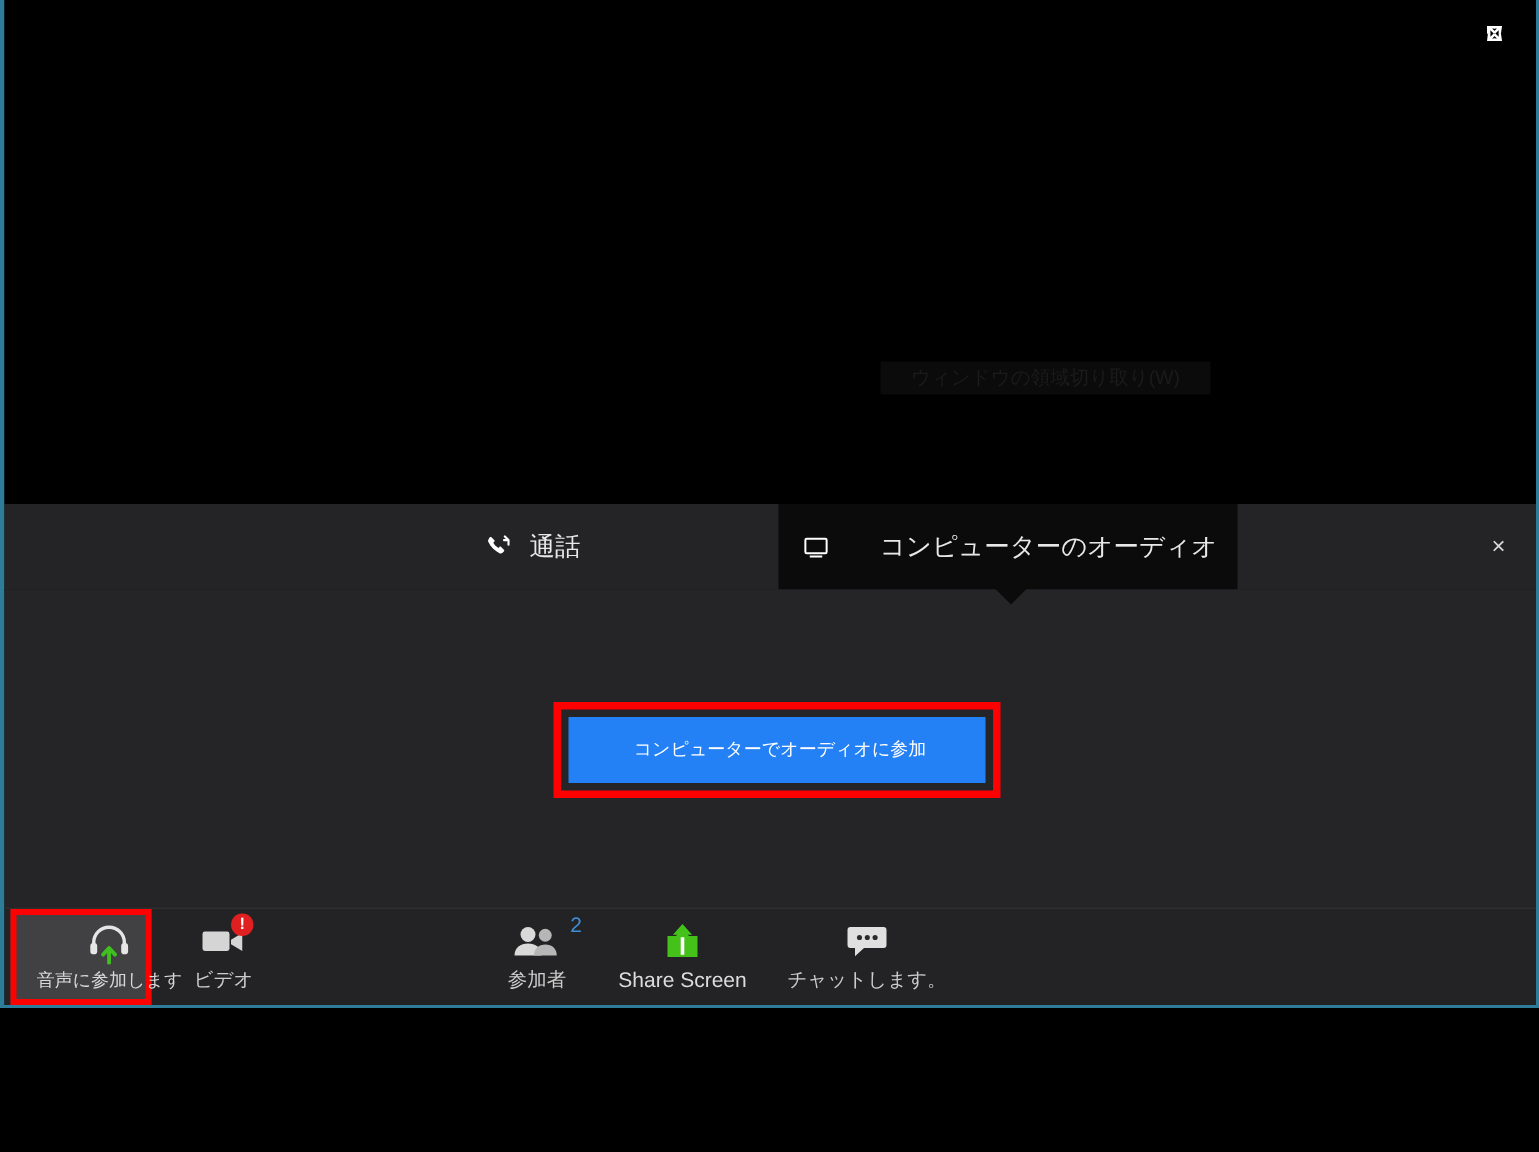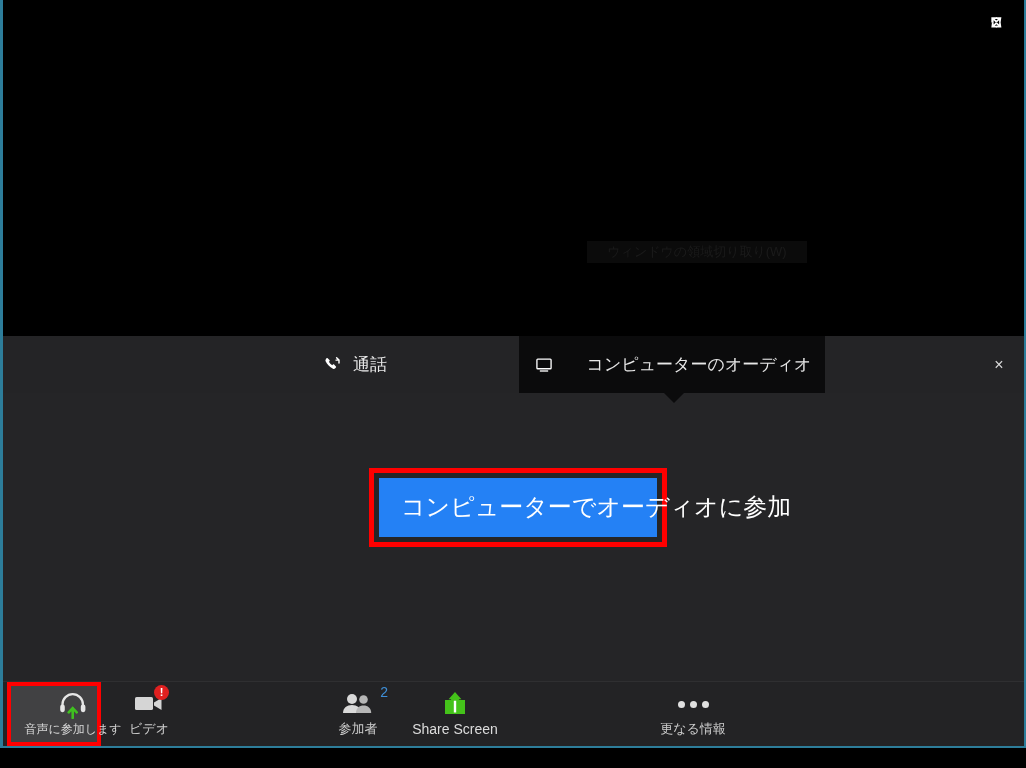--- a/index.html
+++ b/index.html
@@ -9,21 +9,21 @@
   }
   body {
     width: 1026px;
     height: 768px;
     font-family: "Liberation Sans", "DejaVu Sans", sans-serif;
     overflow: hidden;
   }
   #app {
     position: relative;
     width: 1026px;
-    height: 748px;
+    height: 672px;
     background: #000000;
     box-sizing: border-box;
     border-left: 3px solid #2d7d9a;
     border-right: 2px solid #2d7d9a;
     border-bottom: 2px solid #2d7d9a;
   }
 
   
   .stage {
     position: absolute;
@@ -142,24 +142,24 @@
     border: 5px solid #ff0000;
     background: transparent;
     box-sizing: border-box;
   }
   .join-btn {
     display: block;
     background: #2481f5;
     color: #ffffff;
     border: none;
     font-family: "Liberation Sans", "DejaVu Sans", sans-serif;
-    font-size: 24px;
-    padding: 13px 36px 14px 22px;
+    font-size: 12px;
+    padding: 13px 18px 14px 22px;
     width: 278px;
-    text-align: right;
+    text-align: center;
     cursor: pointer;
     white-space: nowrap;
   }
 
   
   .toolbar {
     position: absolute;
     left: 0;
     right: 0;
     bottom: 0;
@@ -354,27 +354,28 @@
         <svg width="32" height="28" viewBox="0 0 32 28">
           <rect x="6" y="10" width="20" height="14" fill="#44c21a"></rect>
           <path d="M16 2 L22.4 9.2 H9.6 Z" fill="#44c21a"></path>
           <path d="M16 22.5 V7.5" stroke="#ffffff" stroke-width="2.4" fill="none"></path>
           <path d="M16 4.6 l-5 6.2 h10 Z" fill="#44c21a"></path>
         </svg>
       </span>
       <span class="t-label">Share Screen</span>
     </div>
 
-
-    <div class="tool tool-more">
-      <span class="t-icon">
-        <span class="dots">
-          <span></span>
-            <span></span>
-            <span></span>
-        </span>
-      </span>
-      <span class="t-label">更なる情報</span>
-    </div>
+    <div class="tool tool-chat">
+      <span class="t-icon">
+        <svg width="30" height="26" viewBox="0 0 30 26">
+          <path d="M4 3 h22 a2 2 0 0 1 2 2 v10 a2 2 0 0 1 -2 2 h-13 l-6 5.5 v-5.5 h-3 a2 2 0 0 1 -2 -2 V5 a2 2 0 0 1 2 -2 Z" fill="#e0e0e0"></path>
+          <circle cx="10" cy="10" r="1.7" fill="#2b2b2d"></circle>
+          <circle cx="15.2" cy="10" r="1.7" fill="#2b2b2d"></circle>
+          <circle cx="20.4" cy="10" r="1.7" fill="#2b2b2d"></circle>
+        </svg>
+      </span>
+      <span class="t-label">チャットします。</span>
+    </div>
+
 
   </div>
 
 </div>
 
 </body></html>

